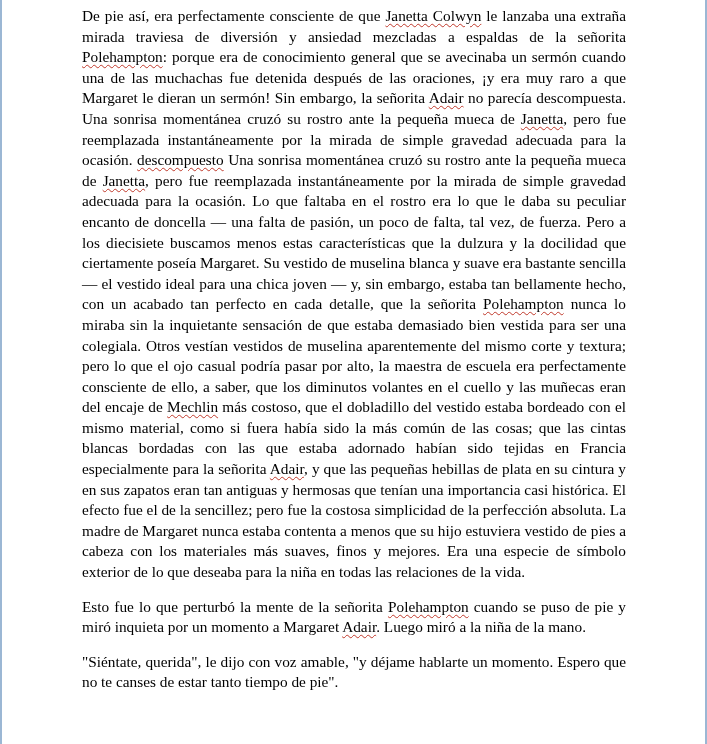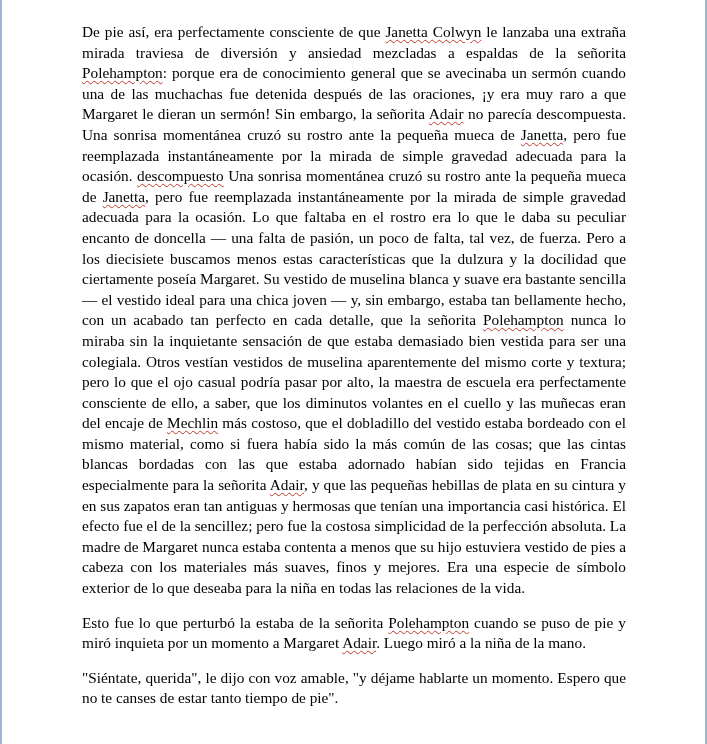--- a/index.html
+++ b/index.html
@@ -32,21 +32,21 @@
     position: absolute;
     right: 0px;
     top: 0px;
     width: 2px;
     height: 744px;
     background: #9bb7d4;
   }
   .content {
     position: absolute;
     left: 82px;
-    top: 22px;
+    top: 6px;
     width: 544px;
   }
   p.para {
     margin: 0 0 14px 0;
     font-size: 15.3px;
     line-height: 20.6px;
     text-align: justify;
     text-justify: inter-word;
     color: #000000;
     hyphens: none;
@@ -65,17 +65,17 @@
 </head>
 <body>
 
 <div class="page">
 
   <div class="left-rule"></div>
   <div class="right-rule"></div>
 
   <div class="content">
     <p class="para"><span>De pie así, era perfectamente consciente de que </span><span class="spell">Janetta Colwyn</span><span> le lanzaba una extraña mirada traviesa de diversión y ansiedad mezcladas a espaldas de la señorita </span><span class="spell">Polehampton</span><span>: porque era de conocimiento general que se avecinaba un sermón cuando una de las muchachas fue detenida después de las oraciones, ¡y era muy raro a que Margaret le dieran un sermón! Sin embargo, la señorita </span><span class="spell">Adair</span><span> no parecía descompuesta. Una sonrisa momentánea cruzó su rostro ante la pequeña mueca de </span><span class="spell">Janetta</span><span>, pero fue reemplazada instantáneamente por la mirada de simple gravedad adecuada para la ocasión. </span><span class="spell">descompuesto</span><span> Una sonrisa momentánea cruzó su rostro ante la pequeña mueca de </span><span class="spell">Janetta</span><span>, pero fue reemplazada instantáneamente por la mirada de simple gravedad adecuada para la ocasión. Lo que faltaba en el rostro era lo que le daba su peculiar encanto de doncella — una falta de pasión, un poco de falta, tal vez, de fuerza. Pero a los diecisiete buscamos menos estas características que la dulzura y la docilidad que ciertamente poseía Margaret. Su vestido de muselina blanca y suave era bastante sencilla — el vestido ideal para una chica joven — y, sin embargo, estaba tan bellamente hecho, con un acabado tan perfecto en cada detalle, que la señorita </span><span class="spell">Polehampton</span><span> nunca lo miraba sin la inquietante sensación de que estaba demasiado bien vestida para ser una colegiala. Otros vestían vestidos de muselina aparentemente del mismo corte y textura; pero lo que el ojo casual podría pasar por alto, la maestra de escuela era perfectamente consciente de ello, a saber, que los diminutos volantes en el cuello y las muñecas eran del encaje de </span><span class="spell">Mechlin</span><span> más costoso, que el dobladillo del vestido estaba bordeado con el mismo material, como si fuera había sido la más común de las cosas; que las cintas blancas bordadas con las que estaba adornado habían sido tejidas en Francia especialmente para la señorita </span><span class="spell">Adair</span><span>, y que las pequeñas hebillas de plata en su cintura y en sus zapatos eran tan antiguas y hermosas que tenían una importancia casi histórica. El efecto fue el de la sencillez; pero fue la costosa simplicidad de la perfección absoluta. La madre de Margaret nunca estaba contenta a menos que su hijo estuviera vestido de pies a cabeza con los materiales más suaves, finos y mejores. Era una especie de símbolo exterior de lo que deseaba para la niña en todas las relaciones de la vida.</span></p>
-    <p class="para"><span>Esto fue lo que perturbó la estaba de la señorita </span><span class="spell">Polehampton</span><span> cuando se puso de pie y miró inquieta por un momento a Margaret </span><span class="spell">Adair</span><span>. Luego miró a la niña de la mano.</span></p>
+    <p class="para"><span>Esto fue lo que perturbó la mente de la señorita </span><span class="spell">Polehampton</span><span> cuando se puso de pie y miró inquieta por un momento a Margaret </span><span class="spell">Adair</span><span>. Luego miró a la niña de la mano.</span></p>
     <p class="para"><span>"Siéntate, querida", le dijo con voz amable, "y déjame hablarte un momento. Espero que no te canses de estar tanto tiempo de pie".</span></p>
   </div>
 
 </div>
 
 </body></html>

